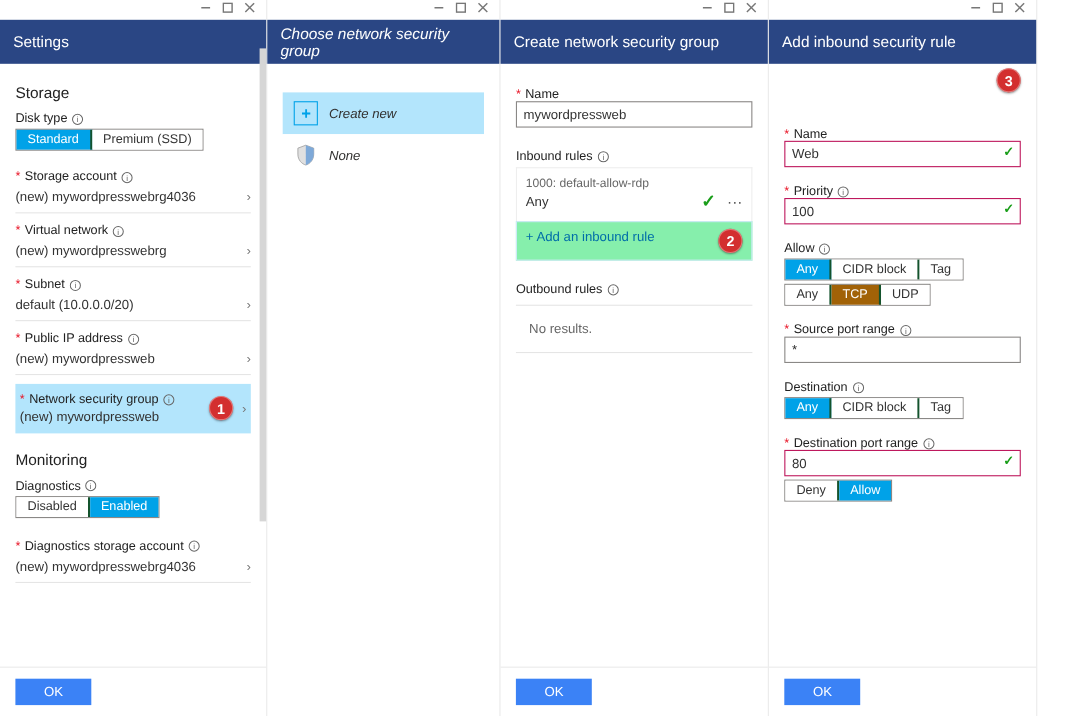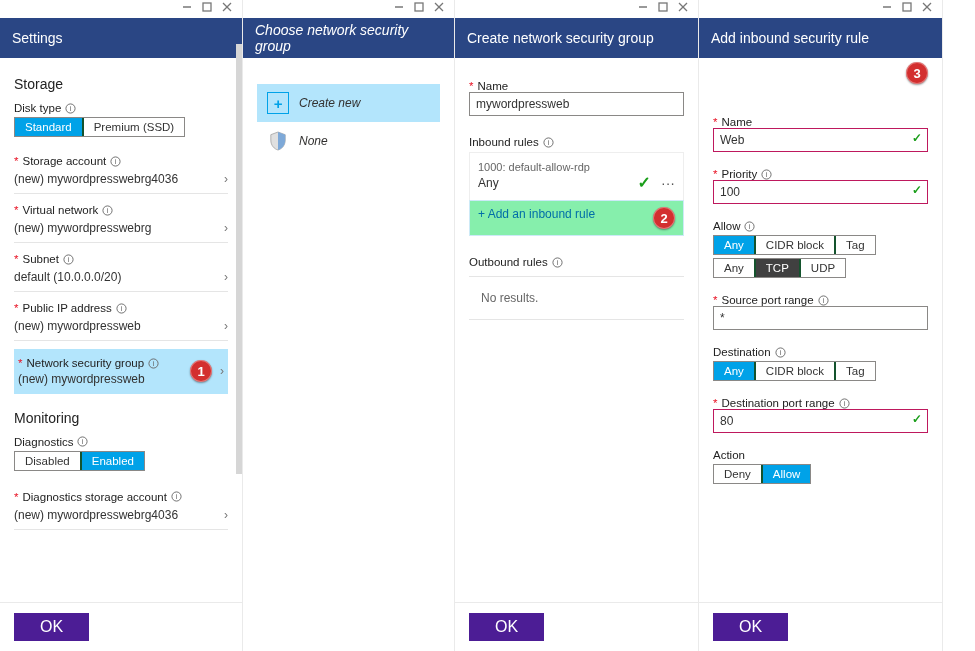--- a/index.html
+++ b/index.html
@@ -14,23 +14,23 @@
 .field-label .req { color: #e81123; }
 .info-icon { display: inline-flex; width: 11px; height: 11px; justify-content: center; align-items: center; }
 .info-icon svg { width: 11px; height: 11px; }
 .row-item { display: flex; align-items: center; justify-content: space-between; border-bottom: 1px solid #e5e5e5; padding: 5px 0 7px; cursor: pointer; }
 .row-item .val { font-size: 12px; color: #333; }
 .chev { color: #777; }
 .toggle-group { display: inline-flex; border: 1px solid #8a8886; margin-top: 3px; }
 .toggle-group .seg { padding: 3px 10px; font-size: 11.5px; background: #fff; color: #333; border-right: 2px solid #14532d; cursor: pointer; }
 .toggle-group .seg:last-child { border-right: none; }
 .toggle-group .seg.active { background: #00a2e8; color: #fff; }
-.toggle-group .seg.active-purple { background: #404040; color: #fff; }
+.toggle-group .seg.active-purple { background: #a16207; color: #fff; }
 .ok-row { padding: 10px 14px; border-top: 1px solid #eaeaea; }
-.btn-ok { background: #4c1d95; color: #fff; border: none; padding: 5px 26px; font-size: 16px; cursor: pointer; }
+.btn-ok { background: #3b82f6; color: #fff; border: none; padding: 5px 26px; font-size: 12px; cursor: pointer; }
 .nsg-selected { background: #b3e5fc; padding: 6px 4px; display: flex; align-items: center; justify-content: space-between; cursor: pointer; }
 .nsg-selected .lbls { line-height: 1.4; }
 .badge { width: 22px; height: 22px; border-radius: 50%; background: #d32f2f; color: #fff; display: inline-flex; align-items: center; justify-content: center; font-size: 13px; font-weight: bold; box-shadow: inset 0 0 0 1px rgba(255,255,255,.35), 0 1px 2px rgba(0,0,0,.4); }
 .list-opt { display: flex; align-items: center; gap: 10px; padding: 8px 10px; background: #fff; cursor: pointer; }
 .list-opt.sel { background: #b3e5fc; }
 .plus-box { width: 22px; height: 22px; border: 1px solid #00a2e8; color: #00a2e8; display: flex; align-items: center; justify-content: center; font-size: 15px; font-weight: bold; }
 .shield { width: 22px; height: 22px; display: flex; align-items: center; justify-content: center; }
 .shield svg { width: 18px; height: 20px; }
 .input { border: 1px solid #8a8886; padding: 4px 6px; font-size: 12px; width: 100%; background: #fff; color: #333; }
 .input.validated { border: 1px solid #be185d; position: relative; }
@@ -402,20 +402,19 @@
         <span>Destination port range</span>
         <span class="info-icon">
           <svg viewBox="0 0 12 12">
             <circle cx="6" cy="6" r="5" fill="none" stroke="#666" stroke-width="1"></circle>
             <text x="6" y="9" text-anchor="middle" font-size="8" fill="#666">i</text>
           </svg>
         </span>
       </div>
     <div class="with-check"><input class="input validated" value="80" style=""></div>
 
-    <div class="field-label" style="margin-top:16px;">Action</div>
     <div class="toggle-group">
       <span class="seg">Deny</span>
       <span class="seg active">Allow</span>
     </div>
   </div>
   <div class="ok-row"><button class="btn-ok">OK</button></div>
 </div>
 
 </body></html>

